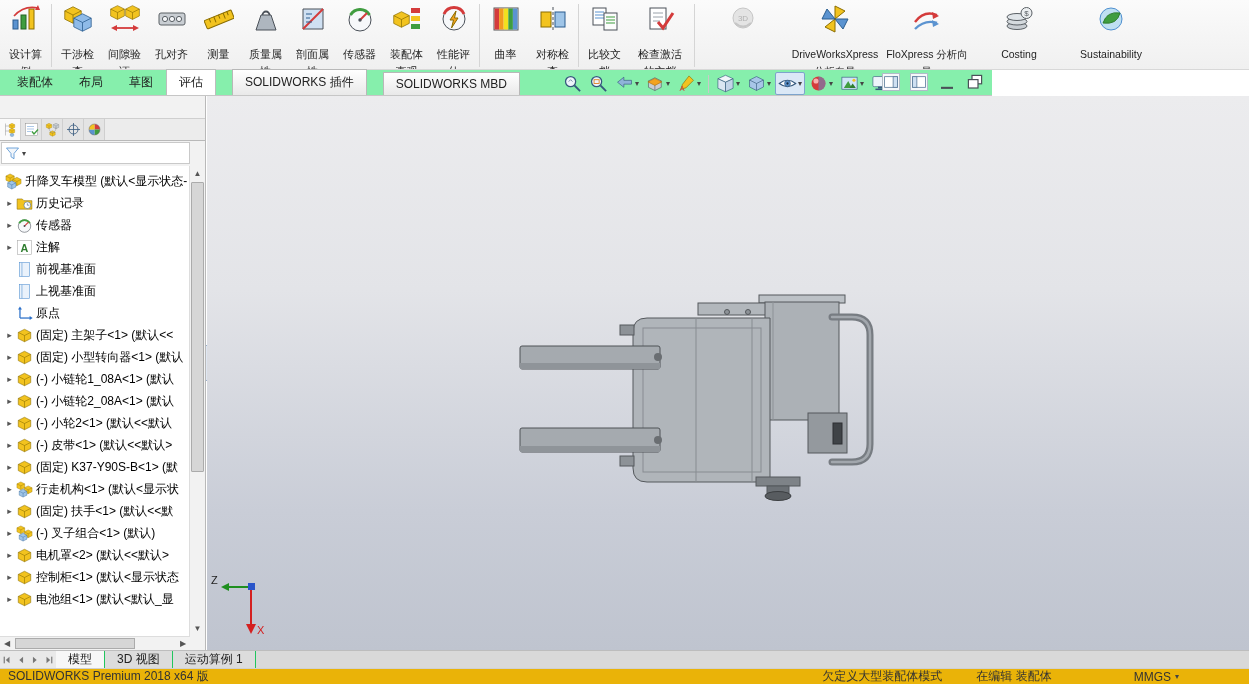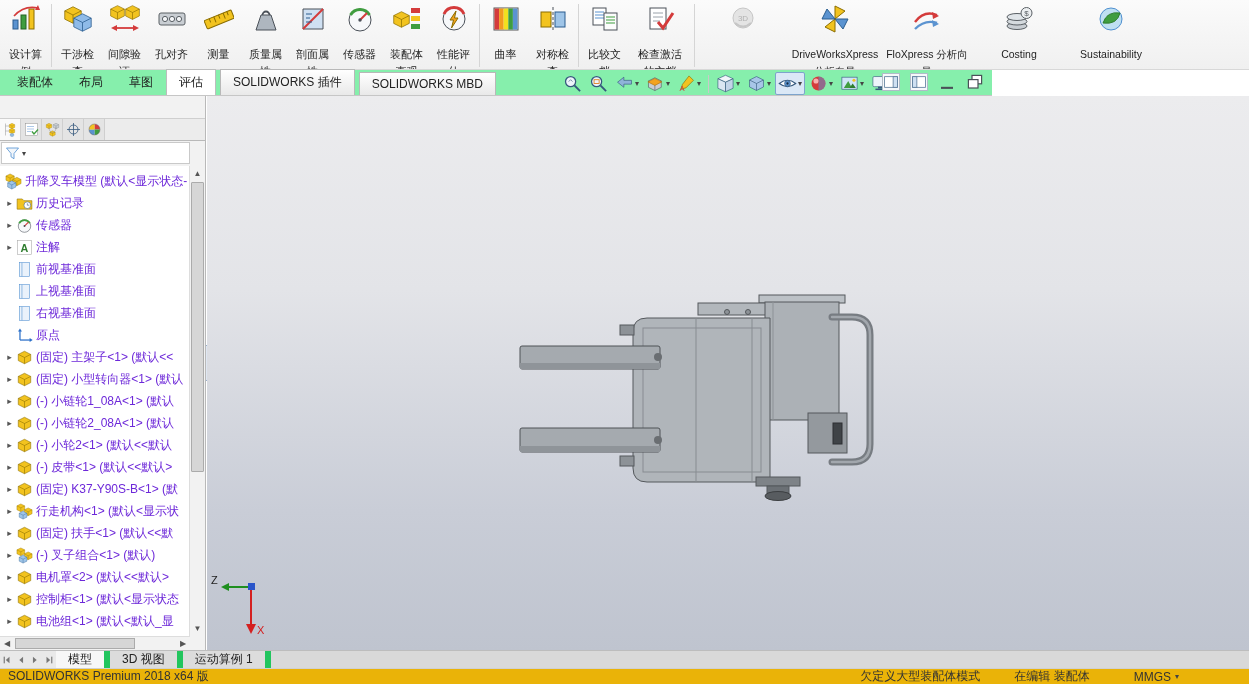--- a/index.html
+++ b/index.html
@@ -19,21 +19,21 @@
 .wide .rlb{max-width:90px;font-size:10.5px}
 .ribbon-item.disabled .rlb{color:#b8b8b8}
 .rdd{font-size:8px;color:#555;line-height:9px}
 .rsep{width:1px;align-self:stretch;background:#d5d5d5;margin:2px 2px;flex:none}
 
 
 .cmdtabs{position:absolute;left:0;top:70px;width:992px;height:26px;background:#86efac;border-bottom:1px solid #c6c6c6;
          display:flex;align-items:flex-end;padding-left:4px;position:absolute}
 .cmdtab{font-size:12px;color:#222;padding:4px 12px;cursor:pointer;border:1px solid transparent;border-bottom:none}
 .cmdtab.active{background:#fff;border-color:#bdbdbd}
-.cmdtab.boxed{background:linear-gradient(#fff,#e9e9e9);border:1px solid #b8b8b8;margin-left:4px;border-bottom:none}
+.cmdtab.boxed{background:linear-gradient(#fff,#e9e9e9);border:1px solid #b8b8b8;margin-left:16px;border-bottom:none}
 .headsup{position:absolute;left:560px;top:2px;height:23px;display:flex;align-items:center;gap:1px}
 .hubtn{display:flex;align-items:center;padding:1px 2px;border:1px solid transparent;border-radius:2px;cursor:pointer}
 .hubtn.active{background:#dbe8f6;border-color:#7ea4cc}
 .huic{width:19px;height:19px}
 .hudd{font-size:8px;color:#444;margin-left:1px}
 .husep{width:1px;height:18px;background:#c9c9c9;margin:0 3px}
 .winbtns{position:absolute;right:8px;top:3px;display:flex;gap:10px;align-items:center}
 .winbtn{width:18px;height:18px;cursor:pointer}
 .winbtn.framed{border:1px solid #b0bcc8;background:#f6f8fa}
 
@@ -47,21 +47,21 @@
 .pticon{width:15px;height:15px}
 .filter-row{position:absolute;left:1px;top:46px;width:189px;height:22px;background:#fff;border:1px solid #c9c9c9;
             display:flex;align-items:center;padding:0 3px;cursor:pointer}
 .fico{width:15px;height:15px}
 .fdd{font-size:8px;color:#444;margin-left:2px}
 .tree{position:absolute;left:0;top:70px;width:190px;height:470px;background:#fff;overflow:hidden;padding-top:4px}
 .trow{display:flex;align-items:center;height:22px;padding-left:3px;white-space:nowrap;cursor:pointer}
 .trow.root{padding-left:5px}
 .tarrow{width:13px;flex:none;font-size:9px;color:#555;text-align:center}
 .ticon{width:17px;height:17px;flex:none;margin-right:3px}
-.tlabel{font-size:12px;color:#6d28d9;overflow:hidden}
+.tlabel{font-size:12px;color:#000000;overflow:hidden}
 .vscroll{position:absolute;right:0;top:70px;width:16px;height:470px;background:#f2f2f2;border-left:1px solid #ddd}
 .sbtn{position:absolute;left:0;width:15px;height:15px;display:flex;align-items:center;justify-content:center;
       font-size:8px;color:#555;cursor:pointer;background:#f2f2f2}
 .vthumb{position:absolute;left:1px;top:16px;width:13px;height:290px;background:#d6d6d6;border:1px solid #ababab;border-radius:1px;cursor:grab}
 .hscroll{position:absolute;left:0;bottom:0;width:190px;height:14px;background:#f2f2f2;border-top:1px solid #ddd}
 .hthumb{position:absolute;left:15px;top:1px;height:11px;width:120px;background:#d6d6d6;border:1px solid #ababab;cursor:grab}
 .splitter{position:absolute;left:206px;top:345px;width:9px;height:36px;background:#dfe7f2;border:1px solid #9ab0cc;
           border-left:none;border-radius:0 4px 4px 0;cursor:pointer}
 
 
@@ -69,21 +69,21 @@
           background:linear-gradient(180deg,#ececee 0%,#e3e4e8 35%,#c9cdd7 75%,#bfc4cf 100%)}
 .modelsvg{position:absolute;left:0;top:0;width:100%;height:100%}
 .triad{position:absolute;left:4px;bottom:8px;width:70px;height:70px}
 
 
 .bottombar{position:absolute;left:0;top:650px;width:1249px;height:18px;background:#e9e9e9;border-top:1px solid #bdbdbd;
            display:flex;font-size:12px;align-items:stretch}
 .navbtns{display:flex;align-items:center}
 .navbtn{width:14px;height:100%;display:flex;align-items:center;justify-content:center;cursor:pointer}
 .btabs{display:flex;align-items:stretch}
-.btab{padding:0 12px;display:flex;align-items:center;border-right:6px solid #22c55e;background:#dcdcdc;color:#222;cursor:pointer}
+.btab{padding:0 12px;display:flex;align-items:center;border-right:1px solid #22c55e;background:#dcdcdc;color:#222;cursor:pointer}
 .btab.active{background:#f7f7f7}
 .bspace{flex:1;background:#d9d9d9}
 
 
 .statusbar{position:absolute;left:0;top:668px;width:1249px;height:16px;background:#eab308;border-top:1px solid #d0d0d0;
            display:flex;align-items:center;font-size:12px;color:#333;padding:0 8px}
 .st-right{margin-left:auto;display:flex;align-items:center}
 .stdd{font-size:8px;color:#444;margin-left:4px}
 </style>
 </head>
@@ -544,28 +544,20 @@
           </svg></span>
         <span class="tlabel">前视基准面</span>
       </div>
       <div class="trow">
         <span class="tarrow"></span>
         <span class="ticon"><svg xmlns="http://www.w3.org/2000/svg" viewBox="0 0 30 30" width="100%" height="100%">
             <rect x="6" y="3" width="18" height="24" fill="#eaf2fb" stroke="#4f8fd0"></rect>
             <line x1="10.5" y1="3" x2="10.5" y2="27" stroke="#4f8fd0"></line>
           </svg></span>
         <span class="tlabel">上视基准面</span>
-      </div>
-      <div class="trow">
-        <span class="tarrow"></span>
-        <span class="ticon"><svg xmlns="http://www.w3.org/2000/svg" viewBox="0 0 30 30" width="100%" height="100%">
-            <rect x="6" y="3" width="18" height="24" fill="#eaf2fb" stroke="#4f8fd0"></rect>
-            <line x1="10.5" y1="3" x2="10.5" y2="27" stroke="#4f8fd0"></line>
-          </svg></span>
-        <span class="tlabel">右视基准面</span>
       </div>
       <div class="trow">
         <span class="tarrow"></span>
         <span class="ticon"><svg xmlns="http://www.w3.org/2000/svg" viewBox="0 0 30 30" width="100%" height="100%">
             <line x1="7" y1="23" x2="25" y2="23" stroke="#2a6fc9" stroke-width="2.2"></line>
             <polygon points="24,19.5 29.5,23 24,26.5" fill="#2a6fc9"></polygon>
             <line x1="7" y1="23" x2="7" y2="7" stroke="#2a6fc9" stroke-width="2.2"></line>
             <polygon points="3.5,8 7,2.5 10.5,8" fill="#2a6fc9"></polygon>
           </svg></span>
         <span class="tlabel">原点</span>
@@ -817,19 +809,19 @@
       <div class="btab">运动算例 1</div>
     </div>
   <div class="bspace"></div>
 </div>
 
 <div class="statusbar">
   <span>SOLIDWORKS Premium 2018 x64 版</span>
   <span class="st-right">
     <span style="margin-right:0">欠定义</span>
     <span style="margin-right:34px">大型装配体模式</span>
-    <span style="margin-right:44px">在编辑 装配体</span>
+    <span style="margin-right:82px">在编辑 装配体</span>
     <span style="margin-right:62px;display:flex;align-items:center">
       <span>MMGS</span>
       <span class="stdd">▾</span>
     </span>
   </span>
 </div>
 
 </body></html>

